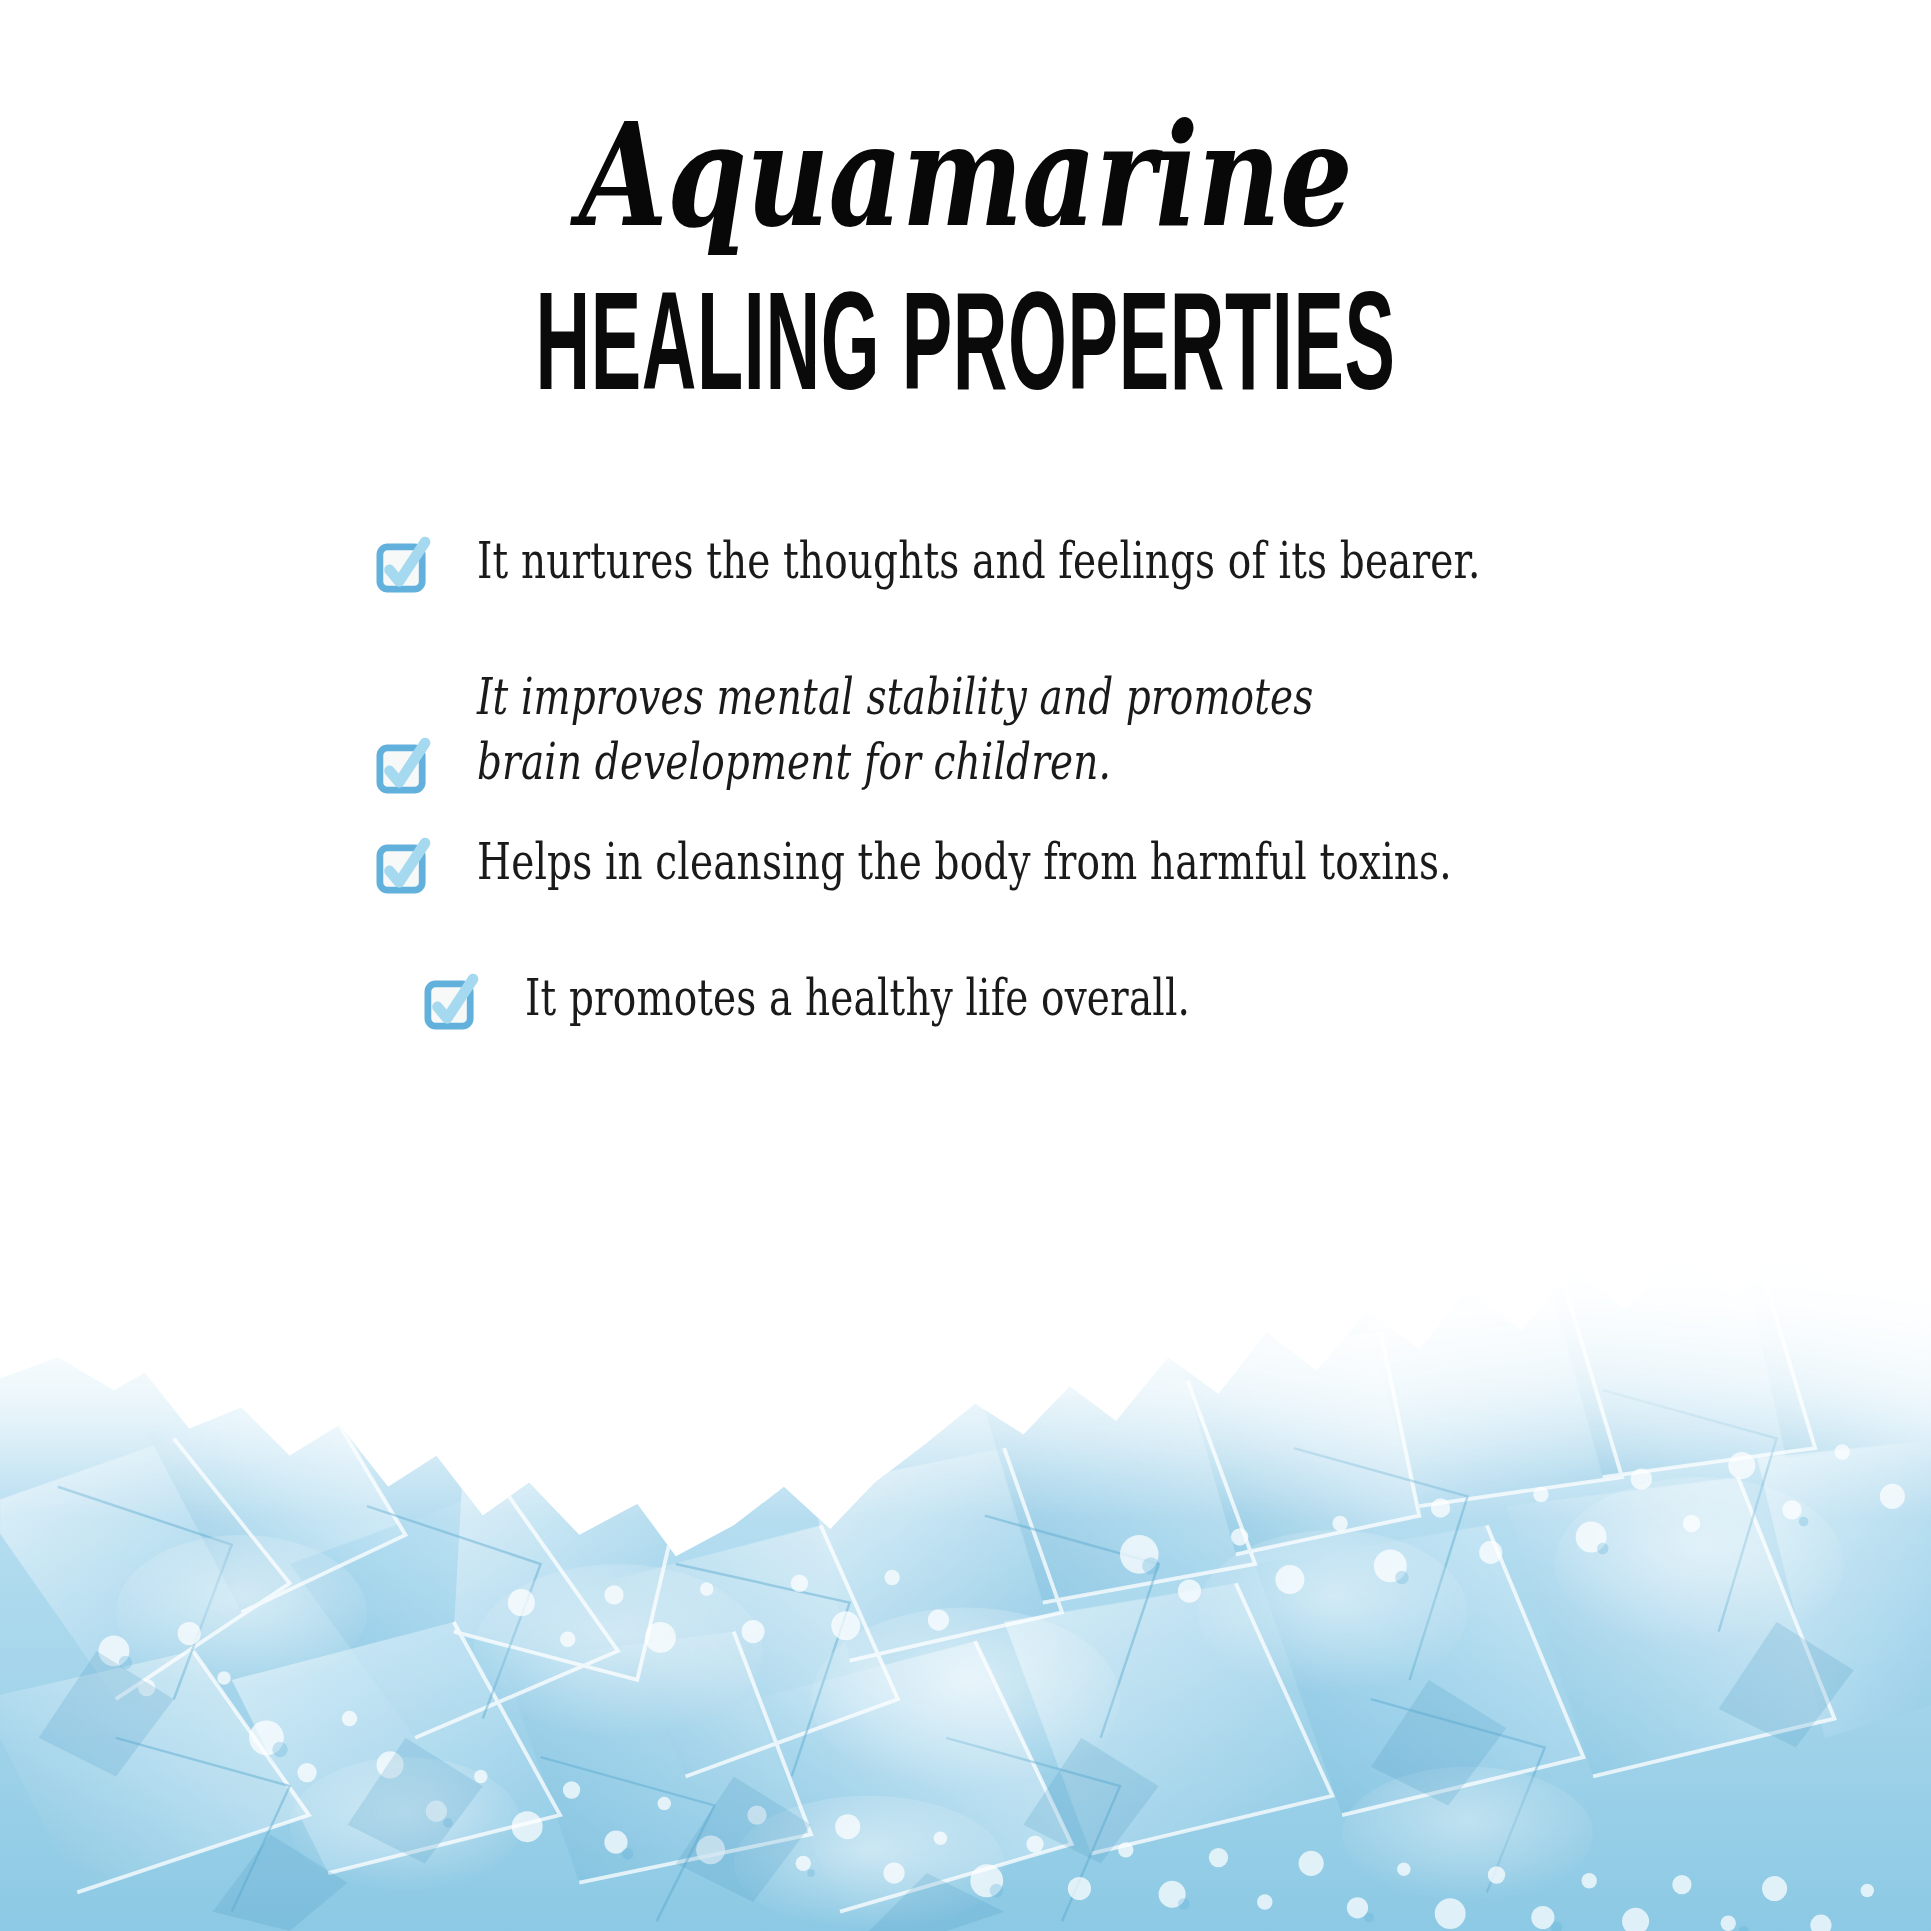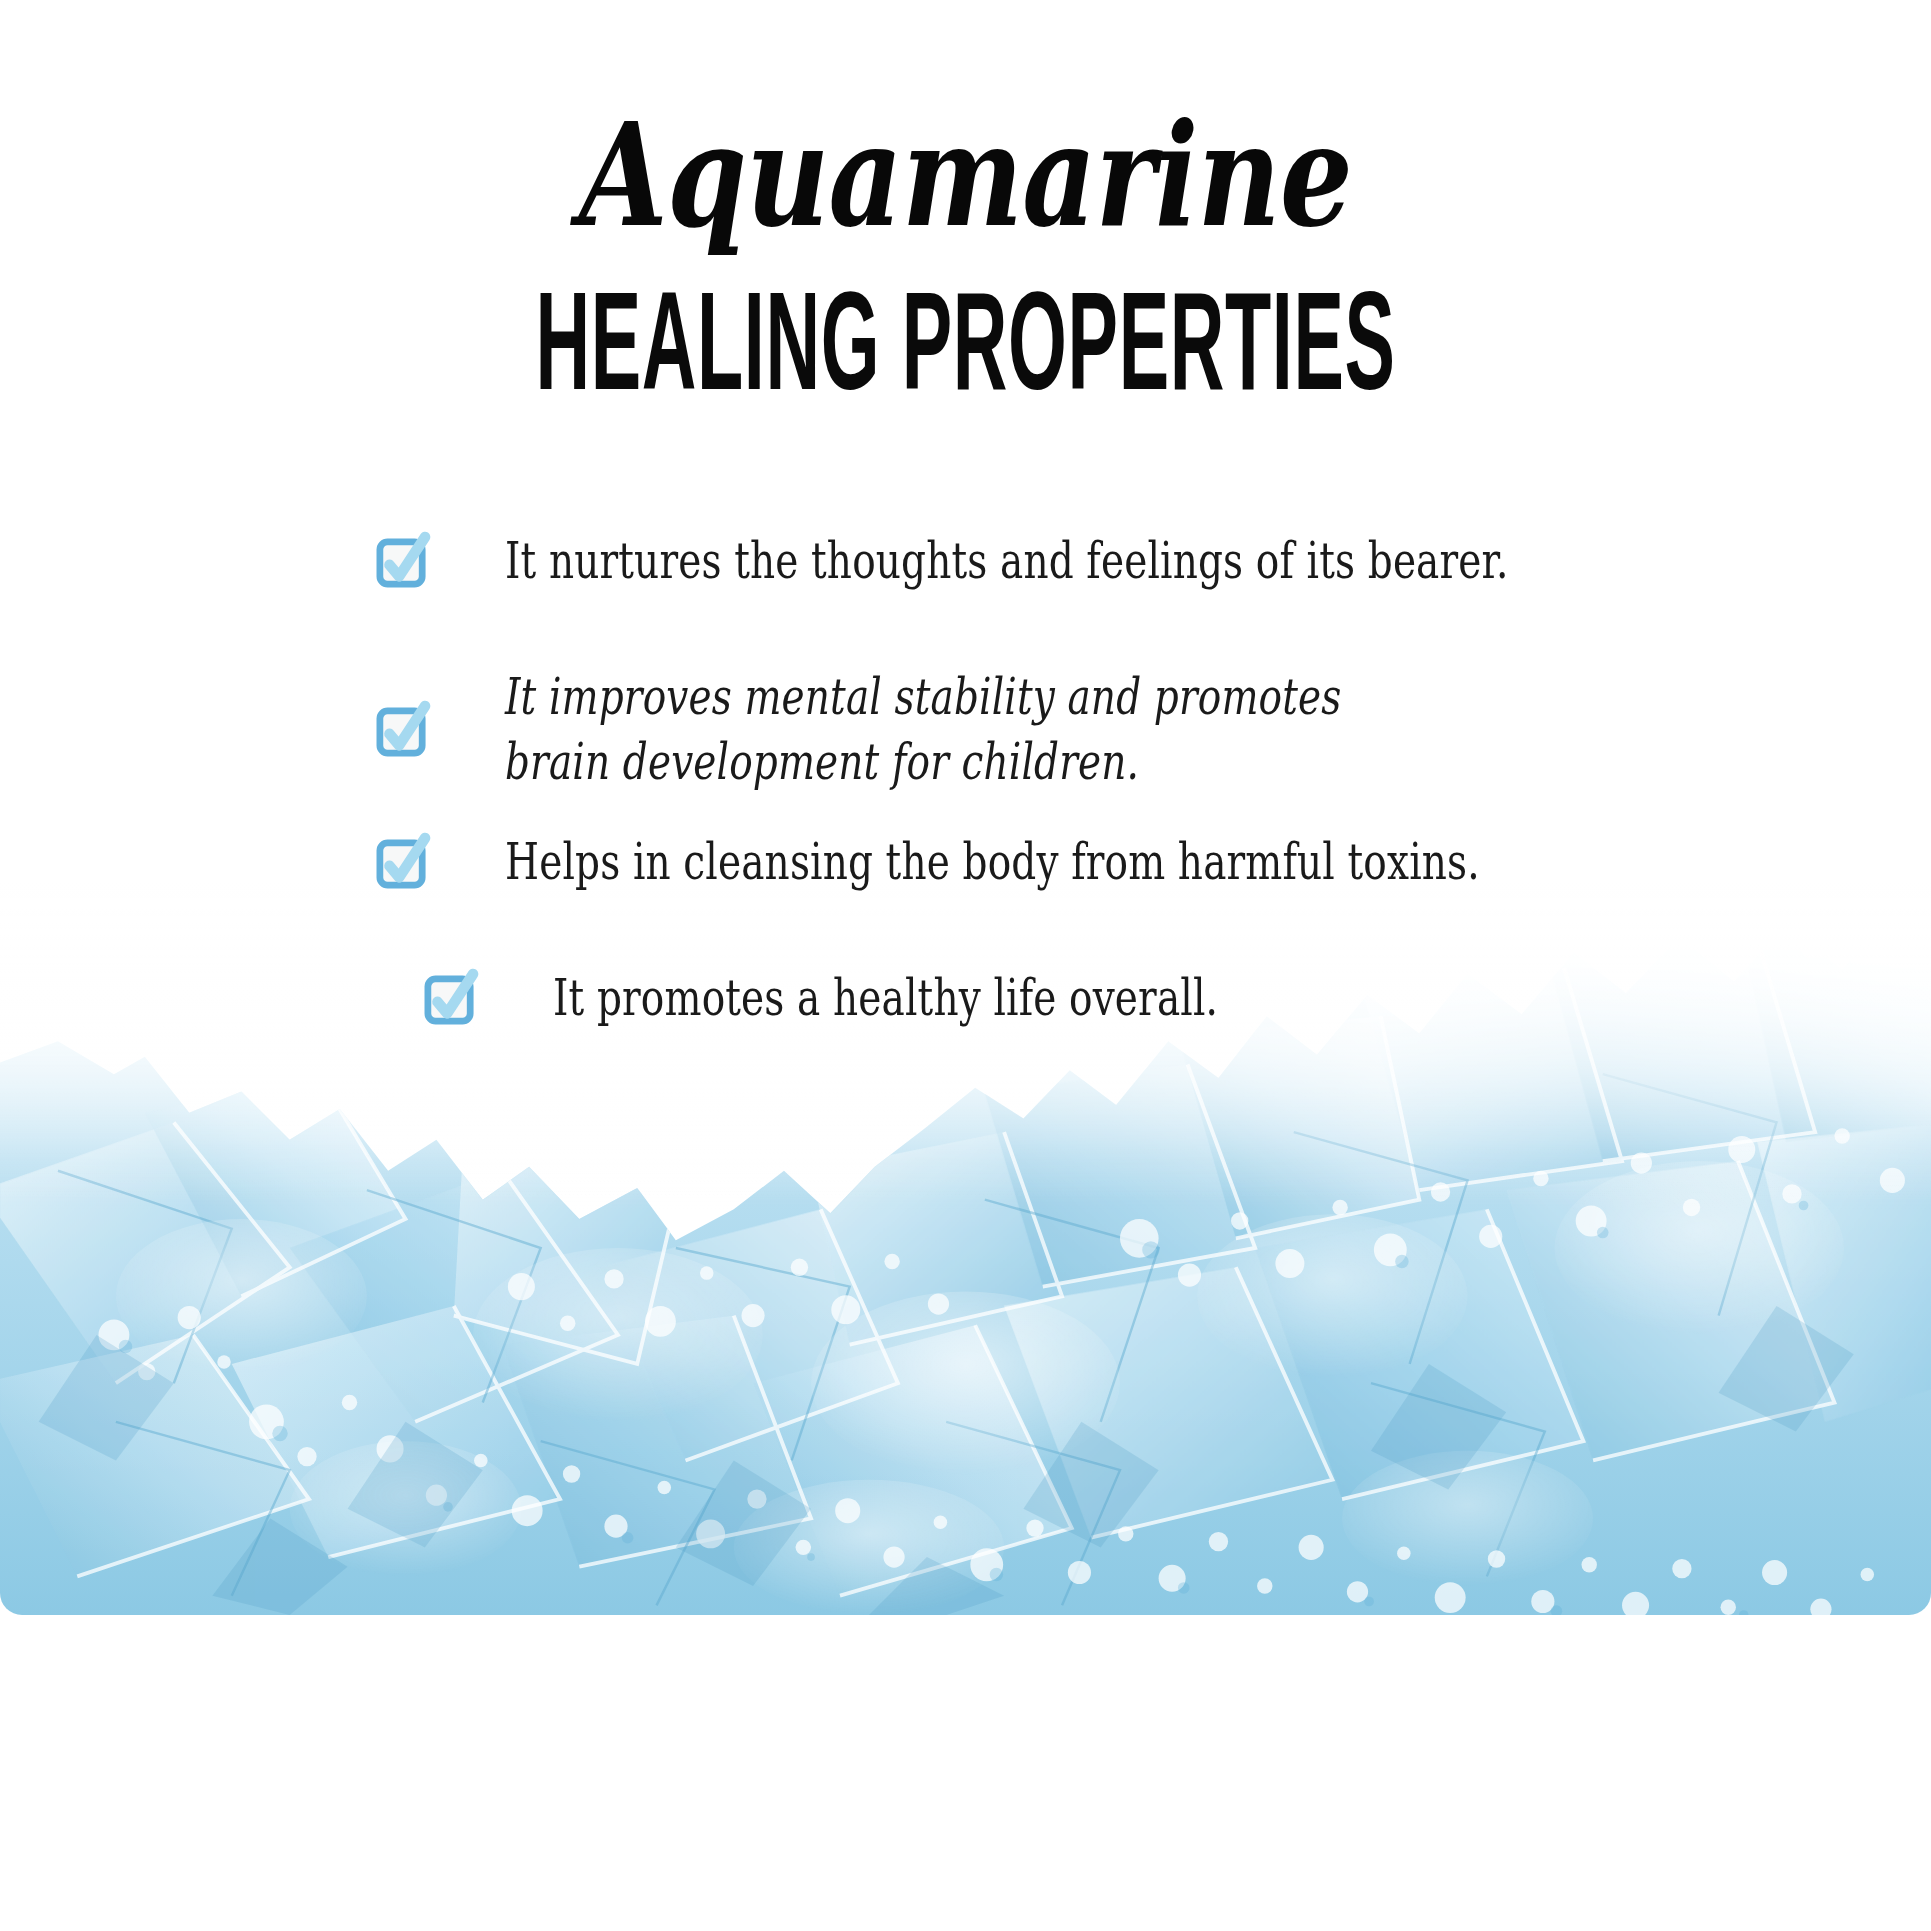--- a/index.html
+++ b/index.html
@@ -6,24 +6,23 @@
 
   html, body {
     width:1931px; height:1931px;
     background:#ffffff;
     font-family:"Liberation Serif", serif;
     overflow:hidden;
   }
 
   .poster {
     position:relative;
-    width:1931px; height:1615px;
+    width:1931px; height:1931px;
     background:#ffffff;
     overflow:hidden;
-    border-radius:22px;
   }
 
   
   .header {
     position:absolute;
     top:0; left:0; right:0;
     padding-top:104px;
     text-align:center;
     z-index:5;
   }
@@ -58,23 +57,22 @@
   .list {
     position:absolute;
     top:529px;
     left:377px;
     width:1448px;
     z-index:5;
   }
 
   .list-item {
     display:flex;
-    align-items:center;
+    align-items:flex-end;
     margin-bottom:66px;
-    gap:28px;
   }
   .list-item:last-child { margin-bottom:0;margin-left:48px; }
 
   .checkbox-icon {
     position:relative;
     flex:0 0 auto;
     width:50px; height:54px;
     margin-top:1.9px;
     margin-right:50px;
   }

